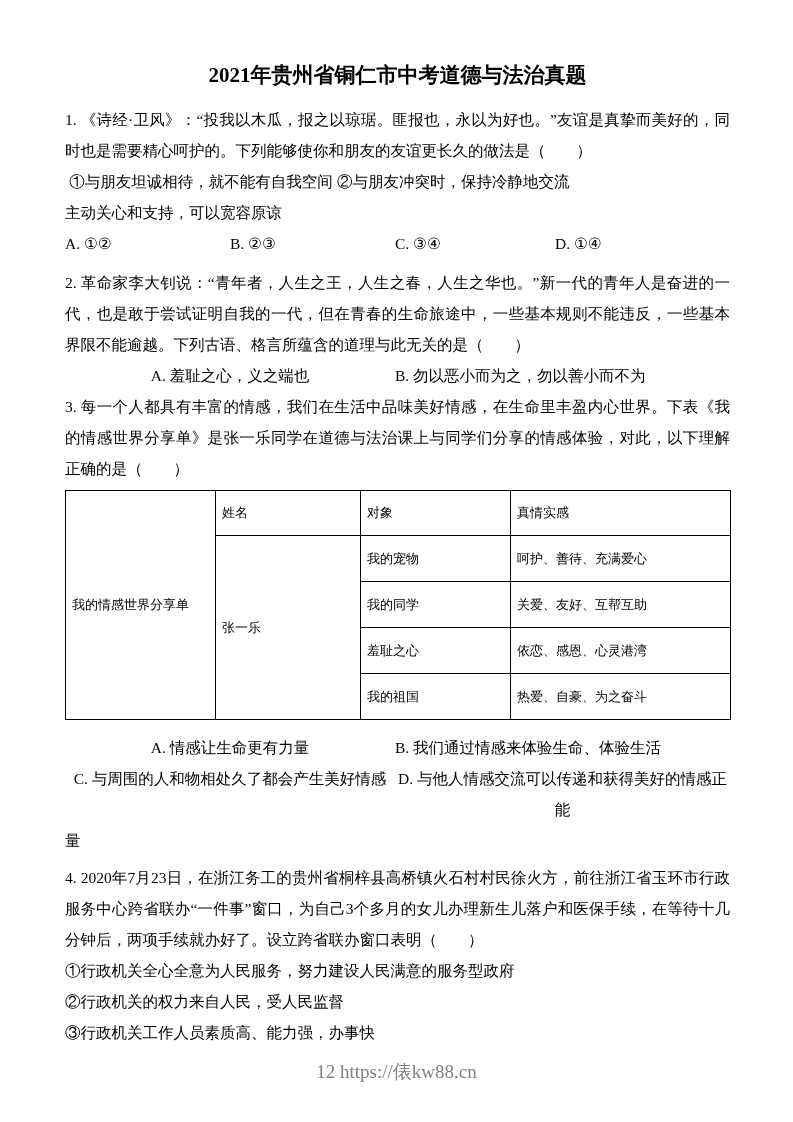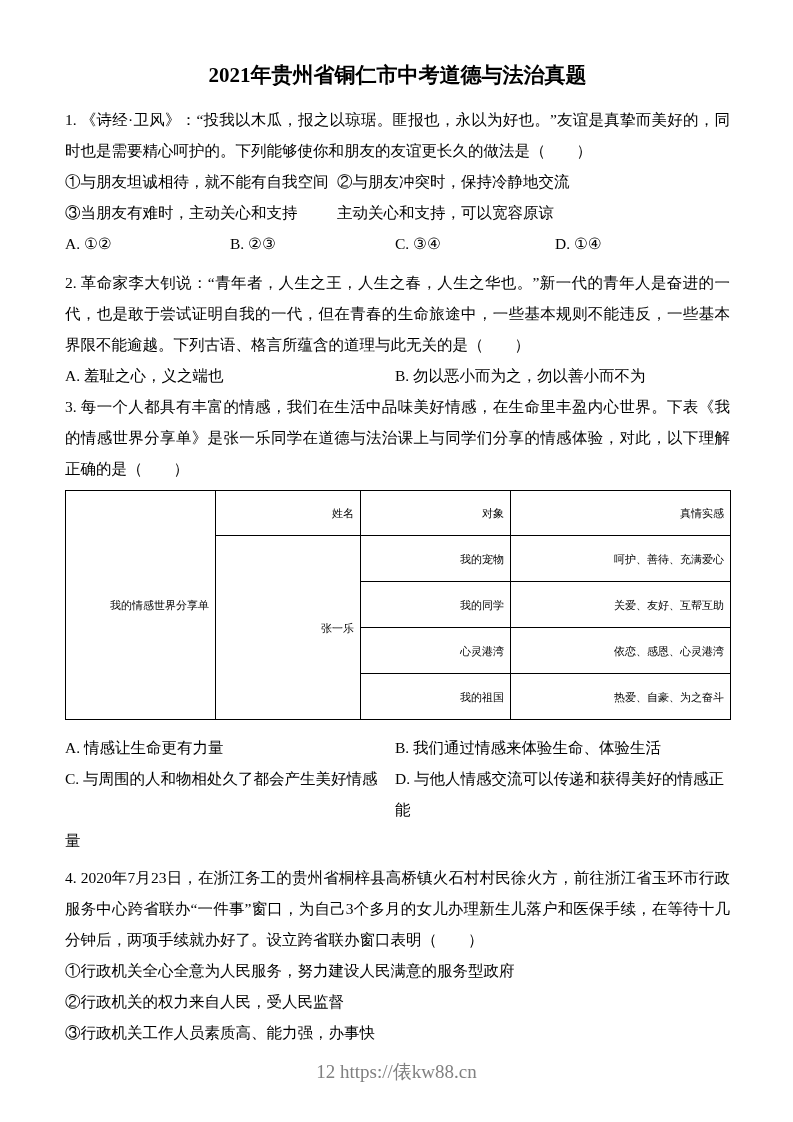--- a/index.html
+++ b/index.html
@@ -23,42 +23,42 @@
     text-align: center;
     font-size: 21px;
     font-weight: bold;
     line-height: 34px;
     margin-bottom: 12px;
     font-family: "Liberation Serif", "DejaVu Serif", serif;
   }
   .stem {
     text-align: justify;
   }
-  .pair-line { display: flex; }
+  .pair-line { display: flex; text-align: center; }
   .pl-272 { display: inline-block; width: 272px; flex: 0 0 272px; }
   .pl-330 { display: inline-block; width: 330px; flex: 0 0 330px; }
   .opt-row-4 { display: flex; }
   .opt-row-4 .o1 { flex: 0 0 165px; }
   .opt-row-4 .o2 { flex: 0 0 165px; }
   .opt-row-4 .o3 { flex: 0 0 160px; }
   .opt-row-4 .o4 { flex: 1; }
   .q2 { margin-top: 8px; }
   .q3 { margin-top: 0; }
   .q4 { margin-top: 6px; }
   table.emotion-table {
     border-collapse: collapse;
     margin-top: 6px;
     table-layout: fixed;
     width: 665px;
   }
   table.emotion-table td {
     border: 1px solid #000000;
-    text-align: right;
+    text-align: left;
     vertical-align: middle;
-    font-size: 11px;
+    font-size: 13px;
     line-height: 22px;
     height: 46px;
     padding: 2px 6px;
   }
   table.emotion-table tr.hdr td { height: 45px; }
   .col1 { width: 150px; }
   .col2 { width: 145px; }
   .col3 { width: 150px; }
   .col4 { width: 220px; }
   .after-table { margin-top: 12px; }
@@ -81,21 +81,20 @@
 
     <h1 class="title">2021年贵州省铜仁市中考道德与法治真题</h1>
 
     <section>
       <p class="stem">1. 《诗经·卫风》：“投我以木瓜，报之以琼琚。匪报也，永以为好也。”友谊是真挚而美好的，同时也是需要精心呵护的。下列能够使你和朋友的友谊更长久的做法是（　　）</p>
       <div class="pair-line">
         <span class="pl-272">①与朋友坦诚相待，就不能有自我空间</span>
         <span>②与朋友冲突时，保持冷静地交流</span>
       </div>
       <div class="pair-line">
-        <span class="pl-272">③当朋友有难时，主动关心和支持</span>
         <span>主动关心和支持，可以宽容原谅</span>
       </div>
       <div class="opt-row-4">
         <span class="o1">A. ①②</span>
         <span class="o2">B. ②③</span>
         <span class="o3">C. ③④</span>
         <span class="o4">D. ①④</span>
       </div>
     </section>
 
@@ -121,21 +120,21 @@
         <tr>
           <td rowspan="4">张一乐</td>
           <td>我的宠物</td>
           <td>呵护、善待、充满爱心</td>
         </tr>
         <tr>
           <td>我的同学</td>
           <td>关爱、友好、互帮互助</td>
         </tr>
         <tr>
-          <td>心灵港湾</td>
+          <td>羞耻之心</td>
           <td>依恋、感恩、心灵港湾</td>
         </tr>
         <tr>
           <td>我的祖国</td>
           <td>热爱、自豪、为之奋斗</td>
         </tr>
       </tbody>
         </table>
 
       <div class="pair-line after-table">

